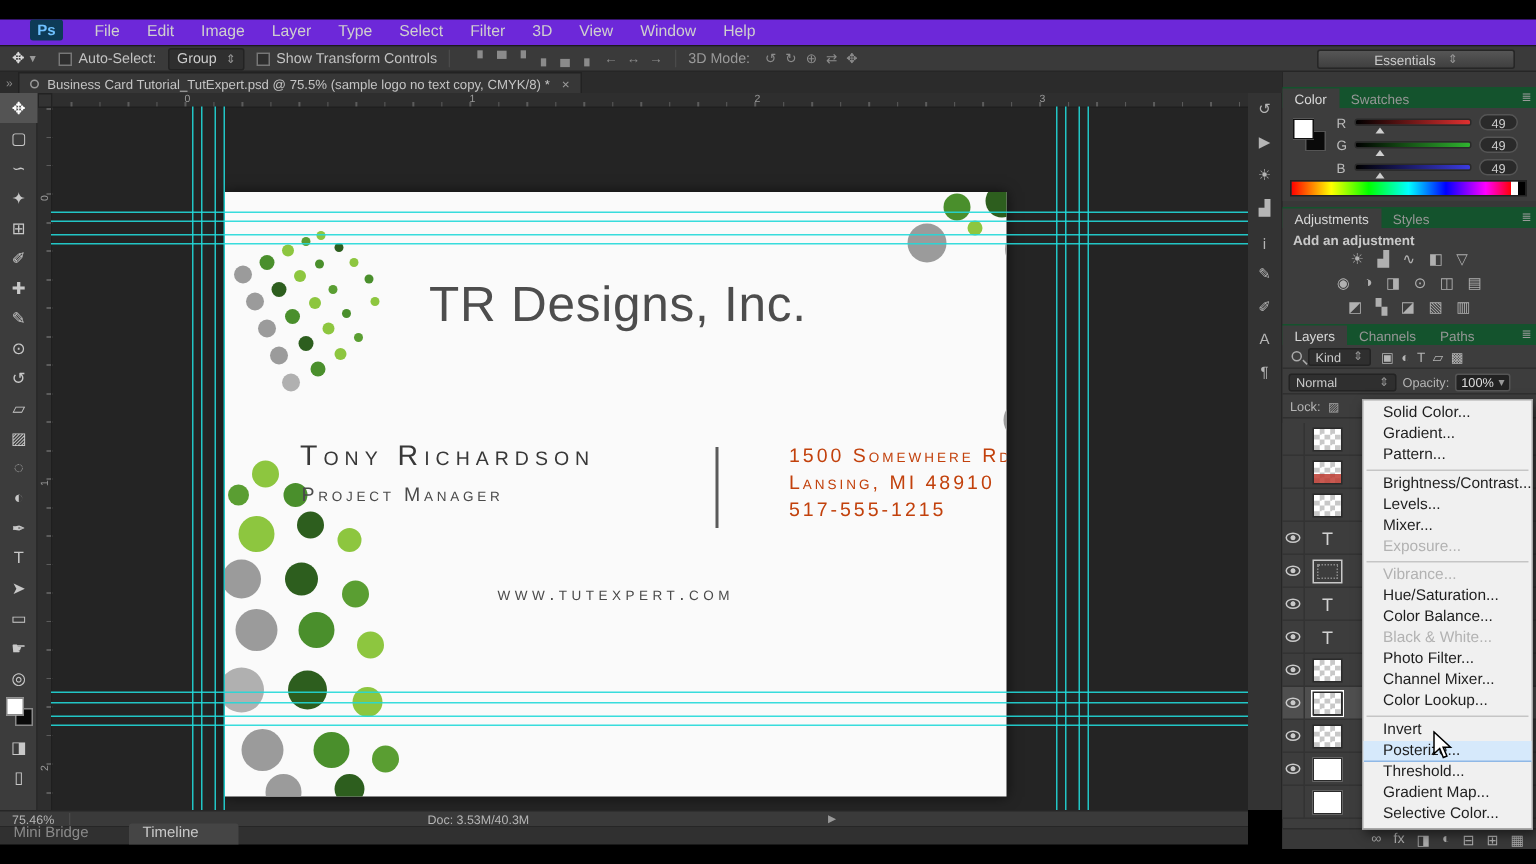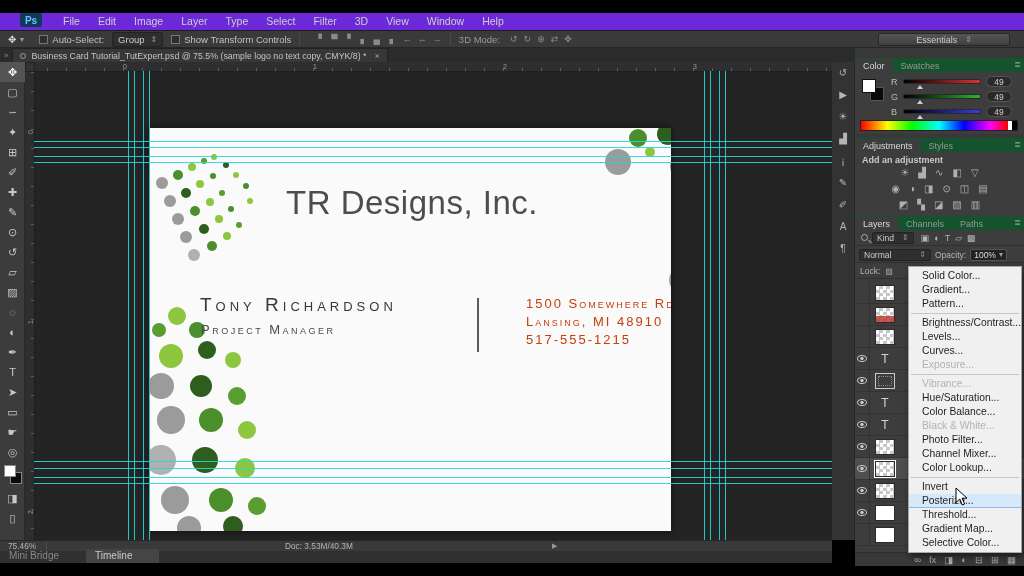--- a/index.html
+++ b/index.html
@@ -406,20 +406,21 @@
       </svg>
       <div class="company">TR Designs, Inc.</div>
       <div class="person-name">Tony Richardson</div>
       <div class="person-title">Project Manager</div>
       <div class="vdivider"></div>
       <div class="addr">
         <div>1500 Somewhere Rd.</div>
         <div>Lansing, MI 48910</div>
         <div>517-555-1215</div>
       </div>
+      <div class="website">www.tutexpert.com</div>
     </div>
 
     <div class="guide-v" style="left:103px;"></div>
     <div class="guide-v" style="left:109px;"></div>
     <div class="guide-v" style="left:118px;"></div>
     <div class="guide-v" style="left:124px;"></div>
     <div class="guide-v" style="left:679px;"></div>
     <div class="guide-v" style="left:685px;"></div>
     <div class="guide-v" style="left:694px;"></div>
     <div class="guide-v" style="left:700px;"></div>
@@ -642,21 +643,21 @@
     </div>
   </div>
 
   <div class="abs popup">
     <div class="mi">Solid Color...</div>
       <div class="mi">Gradient...</div>
       <div class="mi">Pattern...</div>
       <div class="mi sep"></div>
       <div class="mi">Brightness/Contrast...</div>
       <div class="mi">Levels...</div>
-      <div class="mi">Curves...</div>
+      <div class="mi">Mixer...</div>
       <div class="mi disabled">Exposure...</div>
       <div class="mi sep"></div>
       <div class="mi disabled">Vibrance...</div>
       <div class="mi">Hue/Saturation...</div>
       <div class="mi">Color Balance...</div>
       <div class="mi disabled">Black &amp; White...</div>
       <div class="mi">Photo Filter...</div>
       <div class="mi">Channel Mixer...</div>
       <div class="mi">Color Lookup...</div>
       <div class="mi sep"></div>

